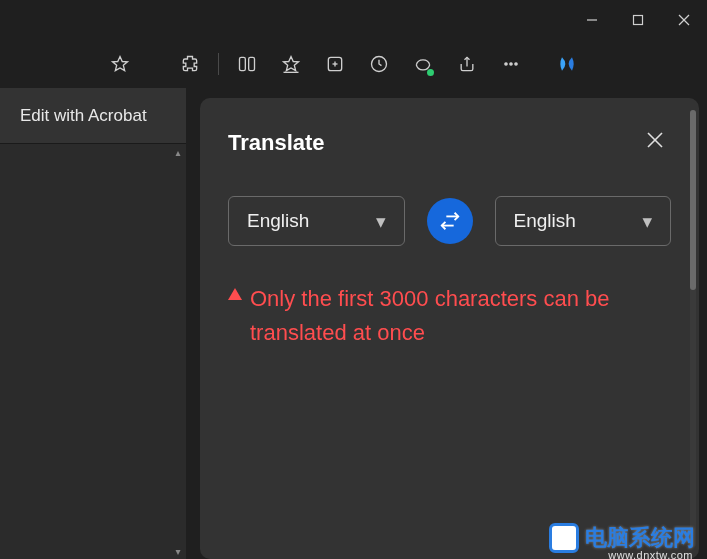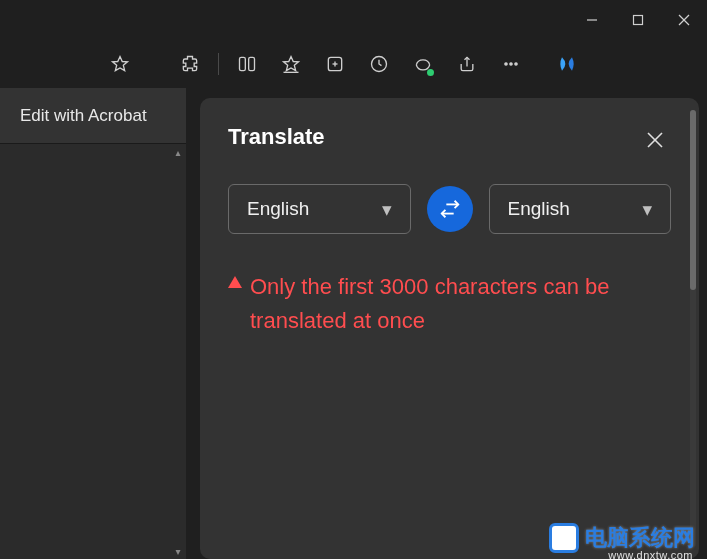--- a/index.html
+++ b/index.html
@@ -128,42 +128,42 @@
     border-radius: 10px;
     height: 100%;
     padding: 26px 28px 0 28px;
     position: relative;
     display: flex;
     flex-direction: column;
   }
   .panel-header {
     display: flex;
     justify-content: space-between;
-    align-items: flex-start;
-    margin-bottom: 28px;
+    align-items: flex-end;
+    margin-bottom: 40px;
   }
   .panel-title {
     font-size: 22px;
     font-weight: 600;
     color: #ffffff;
   }
   .close-x {
     width: 32px;
     height: 32px;
     display: flex;
     align-items: center;
     justify-content: center;
   }
   .close-x svg { width: 18px; height: 18px; stroke: #e0e0e0; stroke-width: 1.6; }
 
   
   .lang-row {
     display: flex;
     align-items: center;
-    gap: 16px;
+    gap: 22px;
     margin-bottom: 36px;
   }
   .lang-select {
     flex: 1;
     height: 50px;
     border: 1px solid #6a6a6a;
     border-radius: 6px;
     display: flex;
     align-items: center;
     justify-content: space-between;

